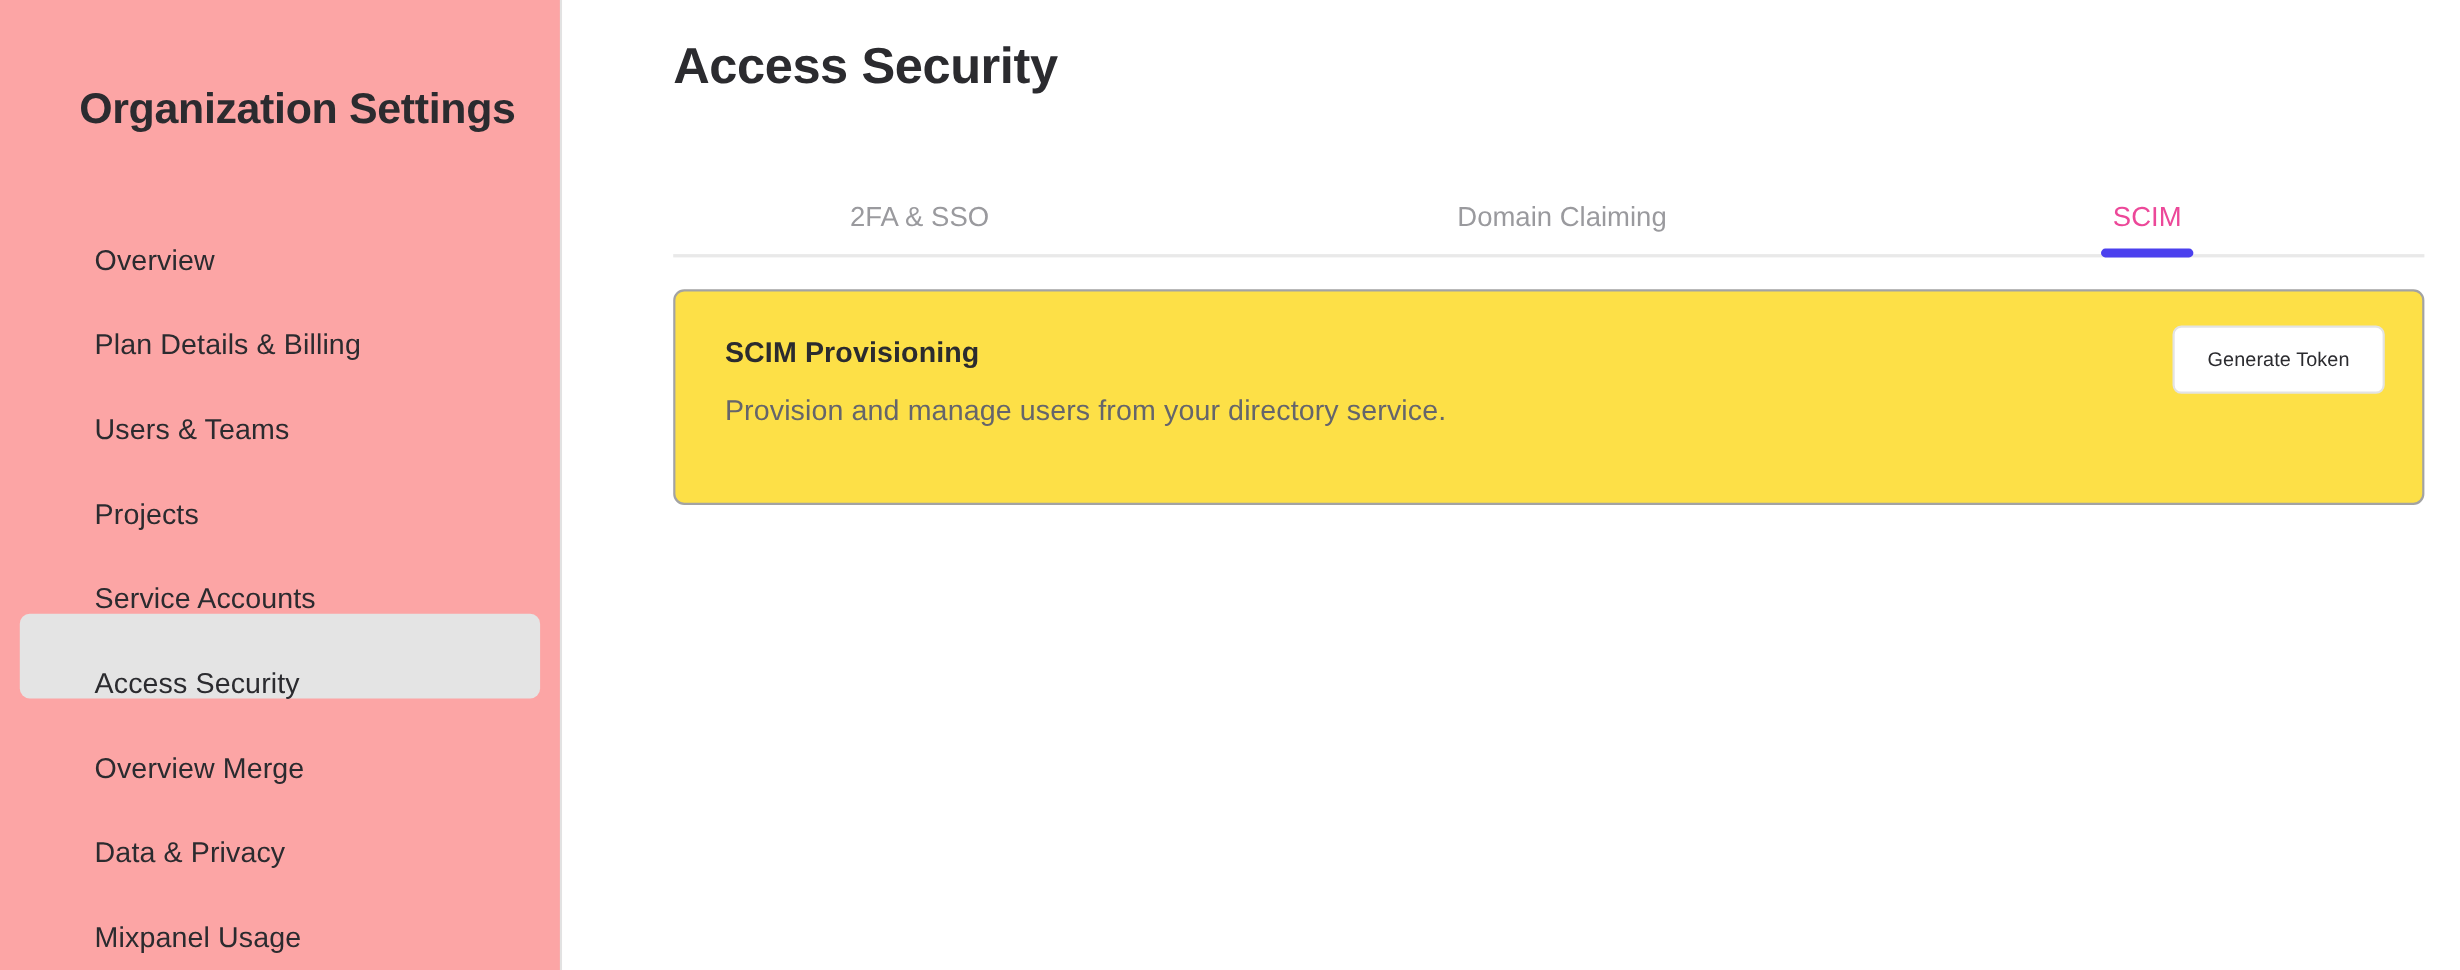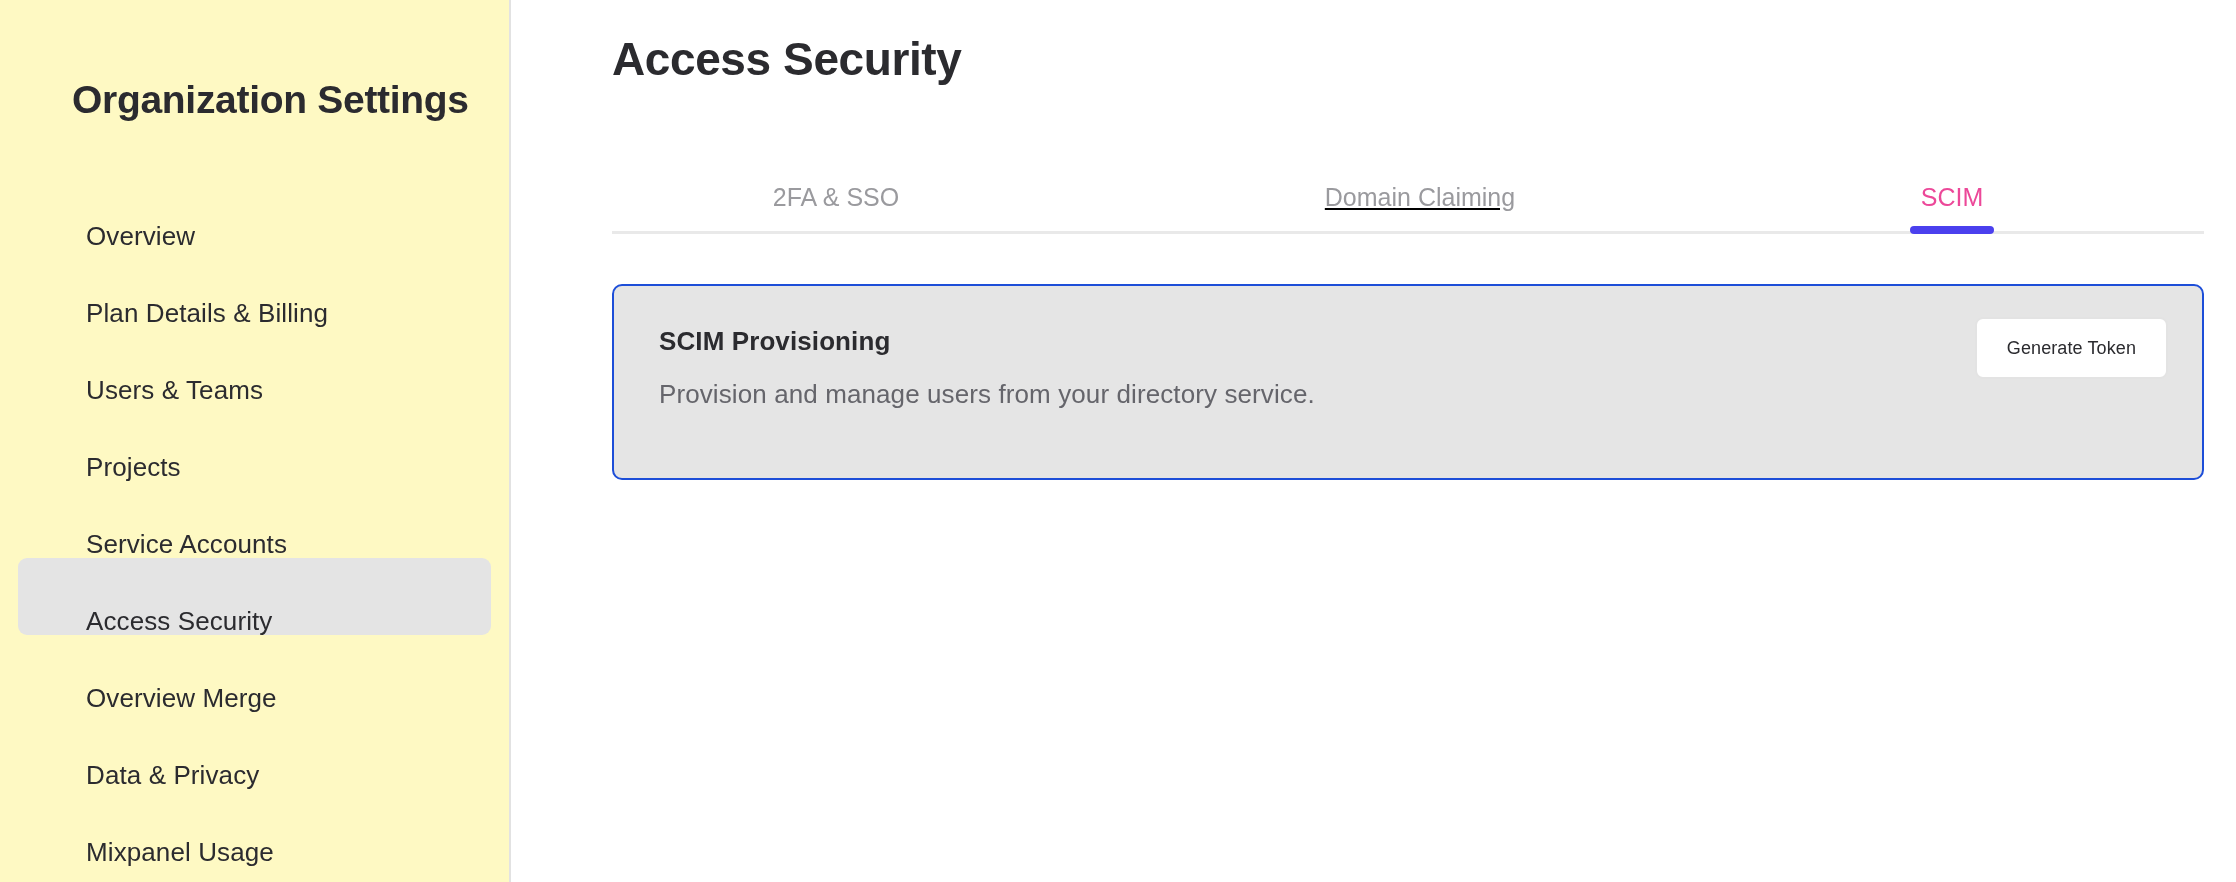--- a/index.html
+++ b/index.html
@@ -21,21 +21,21 @@
     display: flex;
     width: 2236px;
     height: 882px;
   }
 
   
   .sidebar {
     width: 511px;
     min-width: 511px;
     height: 882px;
-    background: #fef9c3;
+    background: #fca5a5;
     border-right: 2px solid #e2e2e2;
     position: relative;
   }
 
   .sidebar-title {
     font-size: 39px;
     font-weight: 700;
     color: #2b2b2f;
     letter-spacing: -0.3px;
     padding: 0;
@@ -132,32 +132,32 @@
     bottom: 0;
     left: 50%;
     transform: translateX(-50%);
     width: 84px;
     height: 8px;
     border-radius: 4px;
     background: #4b40ee;
   }
 
   #tab-0 { left: 74px;  width: 300px; }
-  #tab-1 { left: 658px; width: 300px; text-decoration: underline; }
+  #tab-1 { left: 658px; width: 300px; }
   #tab-2 { left: 1240px; width: 200px; }
 
   
   .card {
     position: absolute;
     left: 101px;
-    top: 284px;
+    top: 263px;
     width: 1592px;
     height: 196px;
-    background: #e5e5e5;
-    border: 2px solid #1d4ed8;
+    background: #fde047;
+    border: 2px solid #a3a3a3;
     border-radius: 10px;
   }
   .card-text {
     position: absolute;
     left: 45px;
     top: 42px;
   }
   .card-heading {
     font-size: 26px;
     font-weight: 700;

